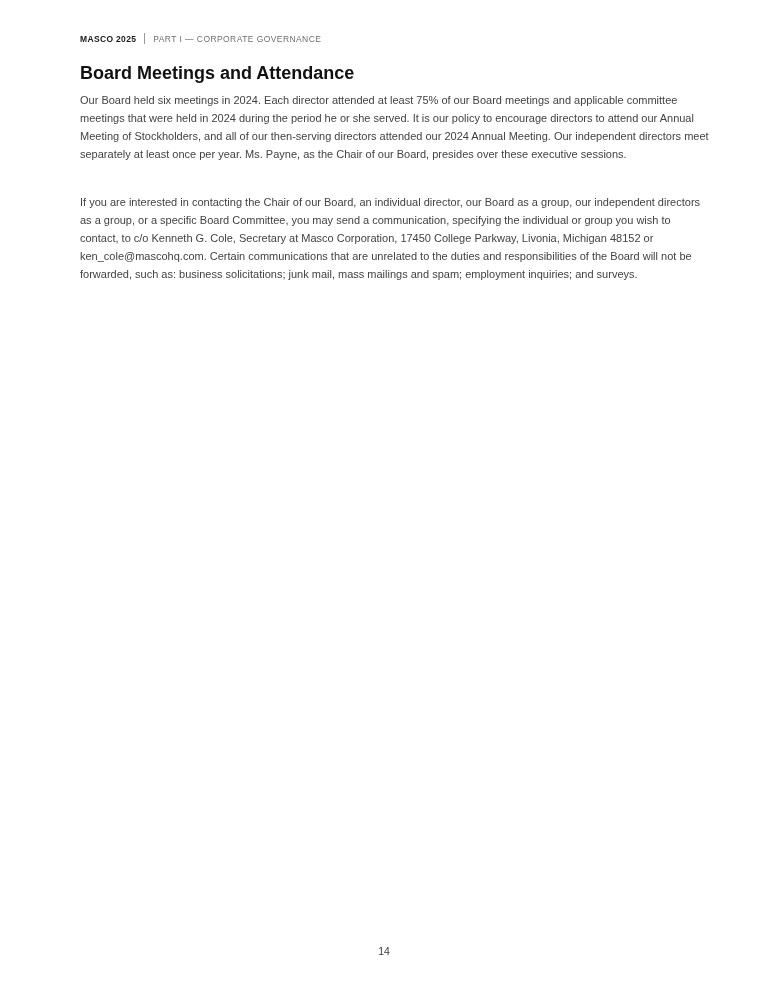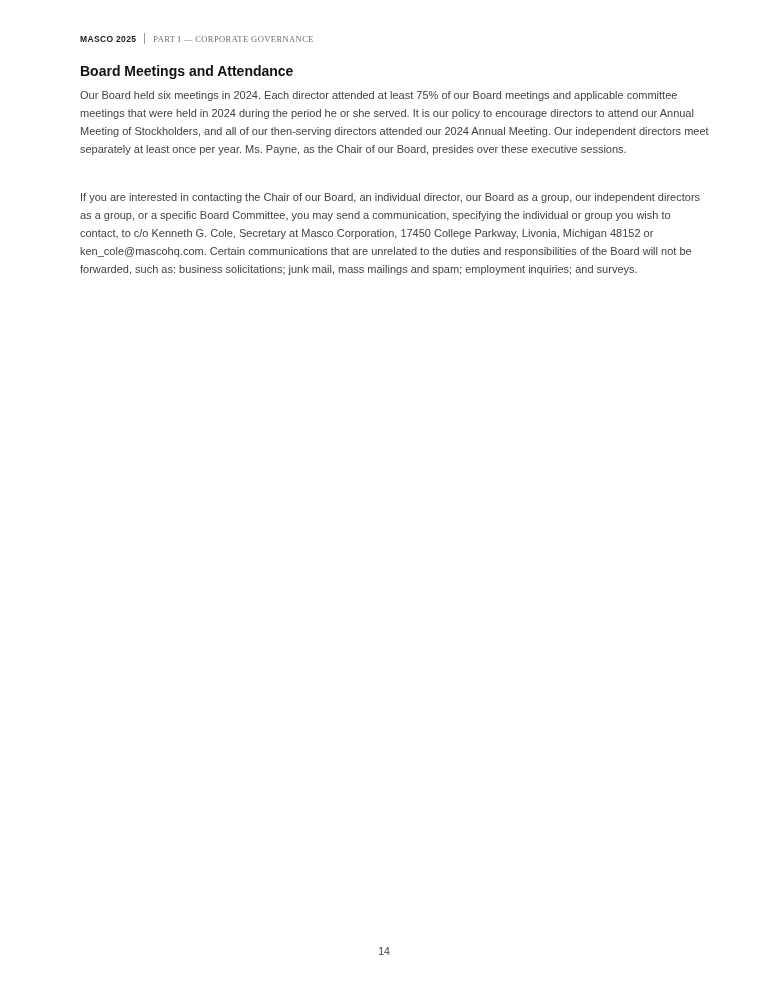--- a/index.html
+++ b/index.html
@@ -34,27 +34,26 @@
     display: inline-block;
     width: 1px;
     height: 11px;
     background: #9a9a9a;
     margin: 0 8px;
   }
   .header-section {
     color: #6e6e6e;
     text-transform: uppercase;
     letter-spacing: 0.05em;
-    font-family: Liberation Serif, serif;
   }
   .doc-section {
     margin: 0;
   }
   .section-heading {
-    font-size: 14px;
+    font-size: 18px;
     font-weight: 700;
     color: #111111;
     margin: 0 0 6px 0;
     line-height: 1.3;
   }
   .section-body {
     font-size: 11px;
     line-height: 18px;
     color: #424242;
     margin: 0;

